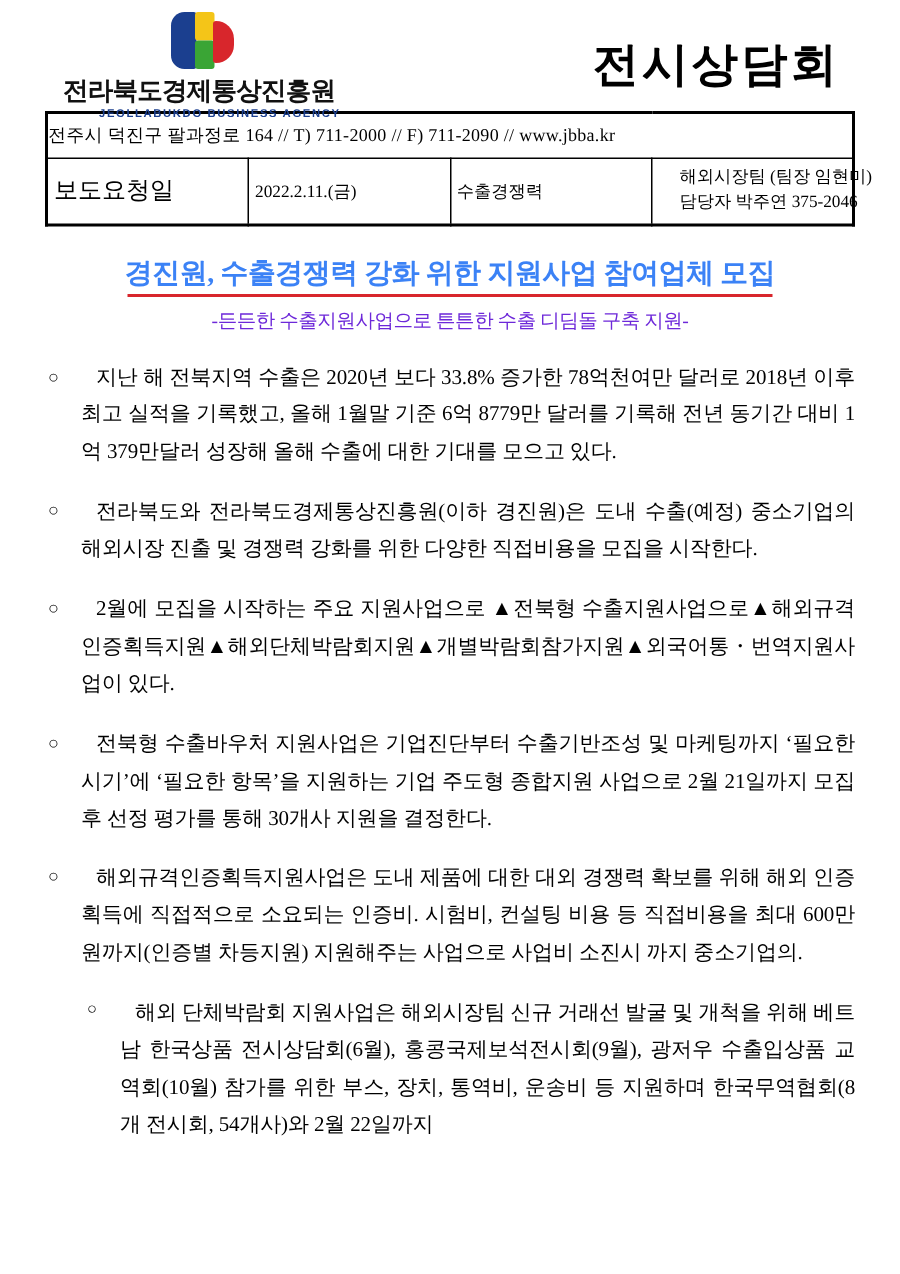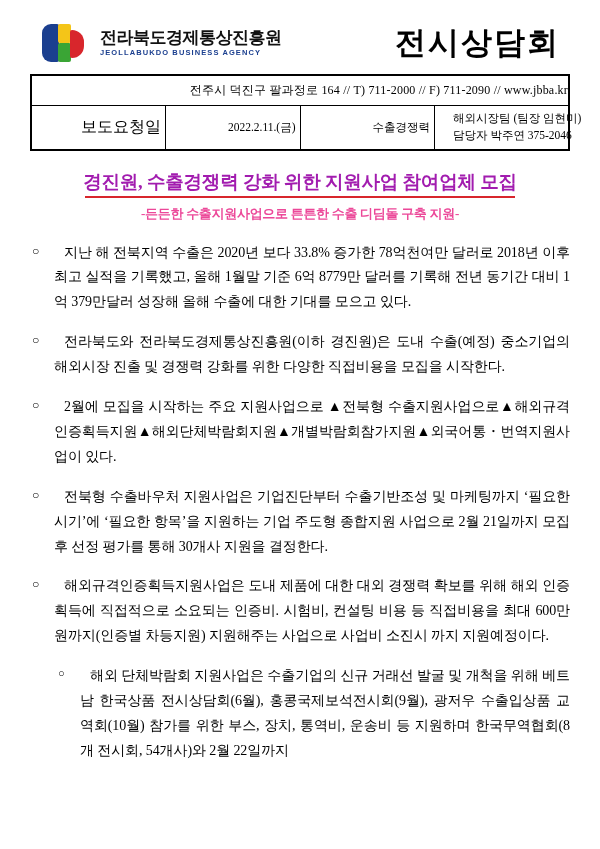--- a/index.html
+++ b/index.html
@@ -26,21 +26,22 @@
   .masthead {
     display: flex;
     align-items: center;
     justify-content: space-between;
     padding: 0 6px 0 12px;
     height: 58px;
   }
   .brand {
     display: flex;
     align-items: center;
-    gap: 16px;
+    gap: 4px;
+    flex-direction: column;
   }
   .logo {
     width: 42px;
     height: 42px;
     position: relative;
     flex: 0 0 auto;
   }
   .logo .sq {
     position: absolute;
     border-radius: 2px;
@@ -56,20 +57,21 @@
     letter-spacing: -0.5px;
     color: #111;
   }
   .brand-en {
     font-size: 7.5px;
     letter-spacing: 1.1px;
     color: #1b3f8f;
     font-weight: bold;
     font-family: "Liberation Sans", sans-serif;
     margin-top: 2px;
+    margin-left: 24px;
   }
   .doc-type {
     font-size: 31px;
     font-weight: bold;
     letter-spacing: 2px;
     color: #000;
     padding-right: 4px;
   }
 
   
@@ -77,21 +79,21 @@
     border: 2px solid #000;
     border-collapse: collapse;
     width: 100%;
     table-layout: fixed;
     margin-top: 2px;
   }
   .info-table td {
     border: 1px solid #000;
     font-size: 11.5px;
     padding: 4px 4px;
-    text-align: right;
+    text-align: left;
     vertical-align: middle;
   }
   .info-table .addr-row td {
     border-left: none;
     border-right: none;
     border-top: none;
     font-size: 12px;
     padding: 6px 0 6px 0;
     letter-spacing: 0.2px;
   }
@@ -113,36 +115,36 @@
     line-height: 1.5;
   }
   .contact-line { white-space: nowrap; }
 
   
   .title-block {
     text-align: center;
     margin-top: 18px;
   }
   .main-title {
-    color: #a21caf;
+    color: #3b82f6;
     font-size: 18.5px;
     font-weight: bold;
     letter-spacing: -0.2px;
   }
   .title-underline {
     width: 430px;
     height: 2px;
     background: #d8262c;
     margin: 2px auto 0 auto;
   }
   .sub-title {
     margin-top: 7px;
-    color: #ec4899;
+    color: #6d28d9;
     font-size: 13px;
-    font-weight: bold;
+    font-weight: normal;
     letter-spacing: -0.3px;
     text-align: center;
   }
 
   
   .body-text {
     margin-top: 18px;
   }
   .para {
     display: flex;
@@ -230,22 +232,22 @@
       <div class="ptext">2월에 모집을 시작하는 주요 지원사업으로 ▲전북형 수출지원사업으로▲해외규격인증획득지원▲해외단체박람회지원▲개별박람회참가지원▲외국어통・번역지원사업이 있다.</div>
     </div>
 
     <div class="para">
       <div class="bullet">○</div>
       <div class="ptext">전북형 수출바우처 지원사업은 기업진단부터 수출기반조성 및 마케팅까지 ‘필요한 시기’에 ‘필요한 항목’을 지원하는 기업 주도형 종합지원 사업으로 2월 21일까지 모집 후 선정 평가를 통해 30개사 지원을 결정한다.</div>
     </div>
 
     <div class="para">
       <div class="bullet">○</div>
-      <div class="ptext">해외규격인증획득지원사업은 도내 제품에 대한 대외 경쟁력 확보를 위해 해외 인증 획득에 직접적으로 소요되는 인증비. 시험비, 컨설팅 비용 등 직접비용을 최대 600만원까지(인증별 차등지원) 지원해주는 사업으로 사업비 소진시 까지 지원예정이다.</div>
+      <div class="ptext">해외규격인증획득지원사업은 도내 제품에 대한 대외 경쟁력 확보를 위해 해외 인증 획득에 직접적으로 소요되는 인증비. 시험비, 컨설팅 비용 등 직접비용을 최대 600만원까지(인증별 차등지원) 지원해주는 사업으로 사업비 소진시 까지 중소기업의.</div>
     </div>
 
     <div class="para indent">
       <div class="bullet">○</div>
-      <div class="ptext">해외 단체박람회 지원사업은 수출기업의 신규 거래선 발굴 및 개척을 위해 베트남 한국상품 전시상담회(6월), 홍콩국제보석전시회(9월), 광저우 수출입상품 교역회(10월) 참가를 위한 부스, 장치, 통역비, 운송비 등 지원하며 한국무역협회(8개 전시회, 54개사)와  2월 22일까지</div>
+      <div class="ptext">해외 단체박람회 지원사업은 해외시장팀 신규 거래선 발굴 및 개척을 위해 베트남 한국상품 전시상담회(6월), 홍콩국제보석전시회(9월), 광저우 수출입상품 교역회(10월) 참가를 위한 부스, 장치, 통역비, 운송비 등 지원하며 한국무역협회(8개 전시회, 54개사)와  2월 22일까지</div>
     </div>
 
   </div>
 </div>
 
 </body></html>

